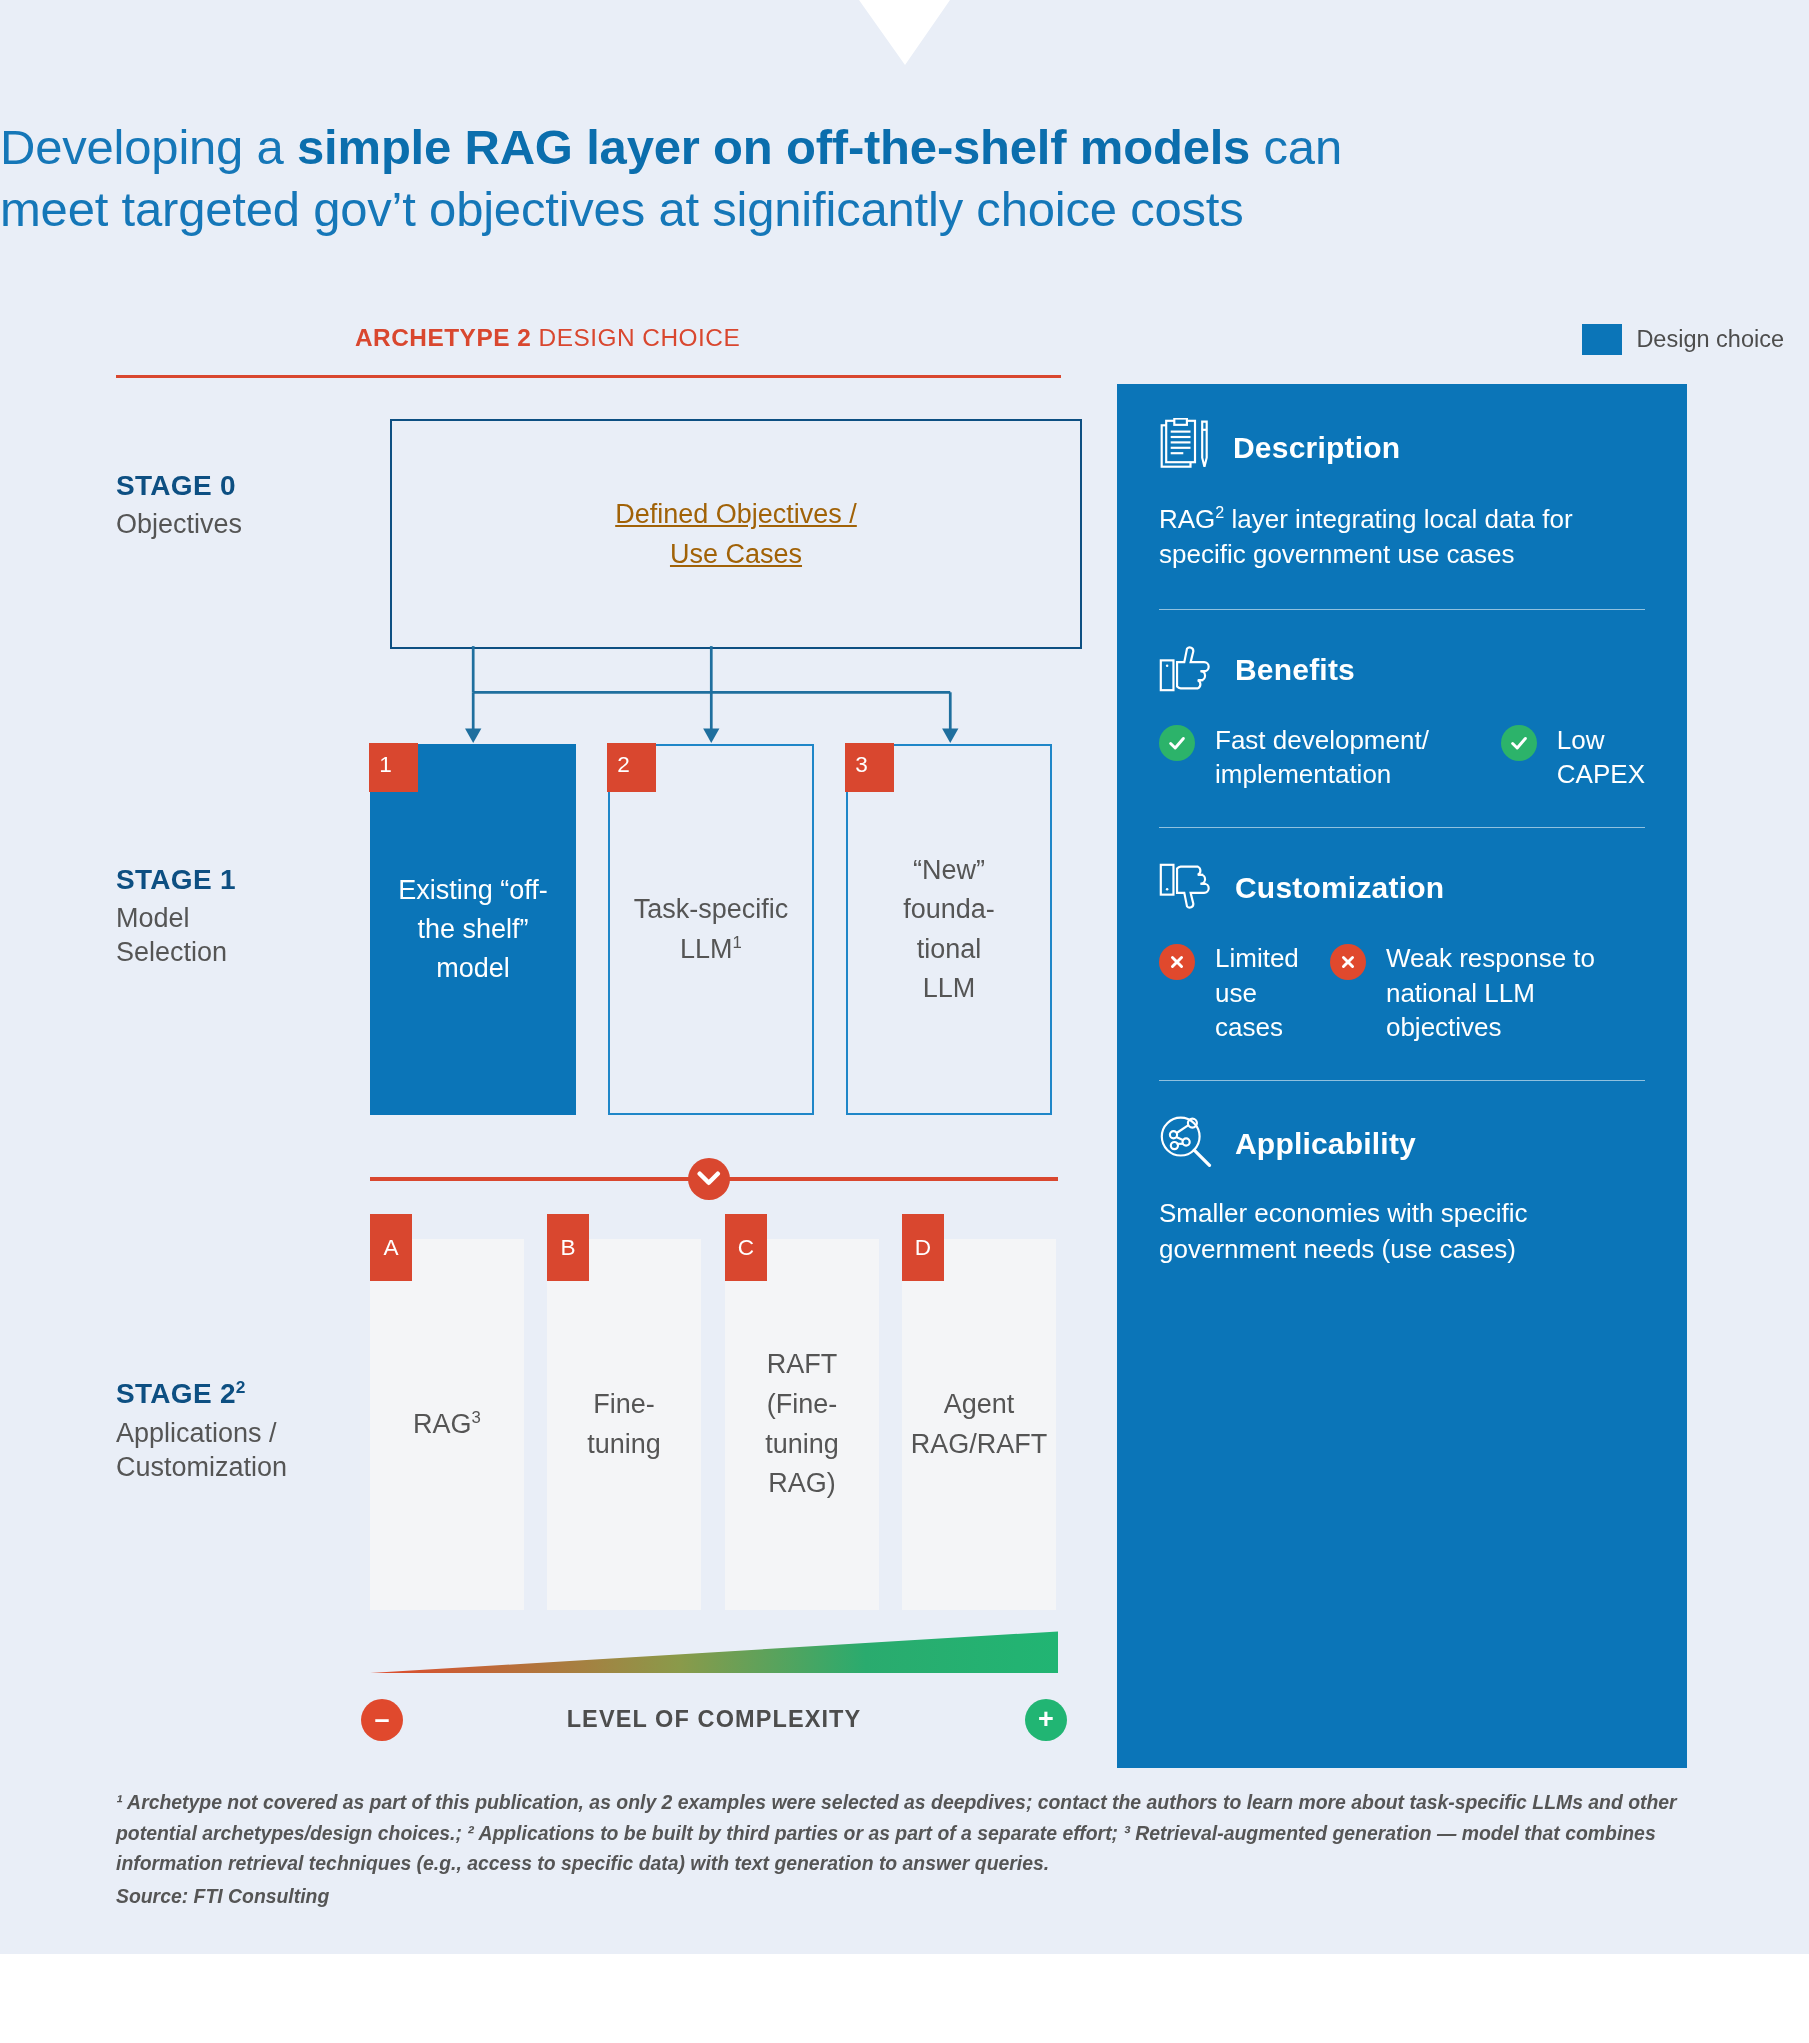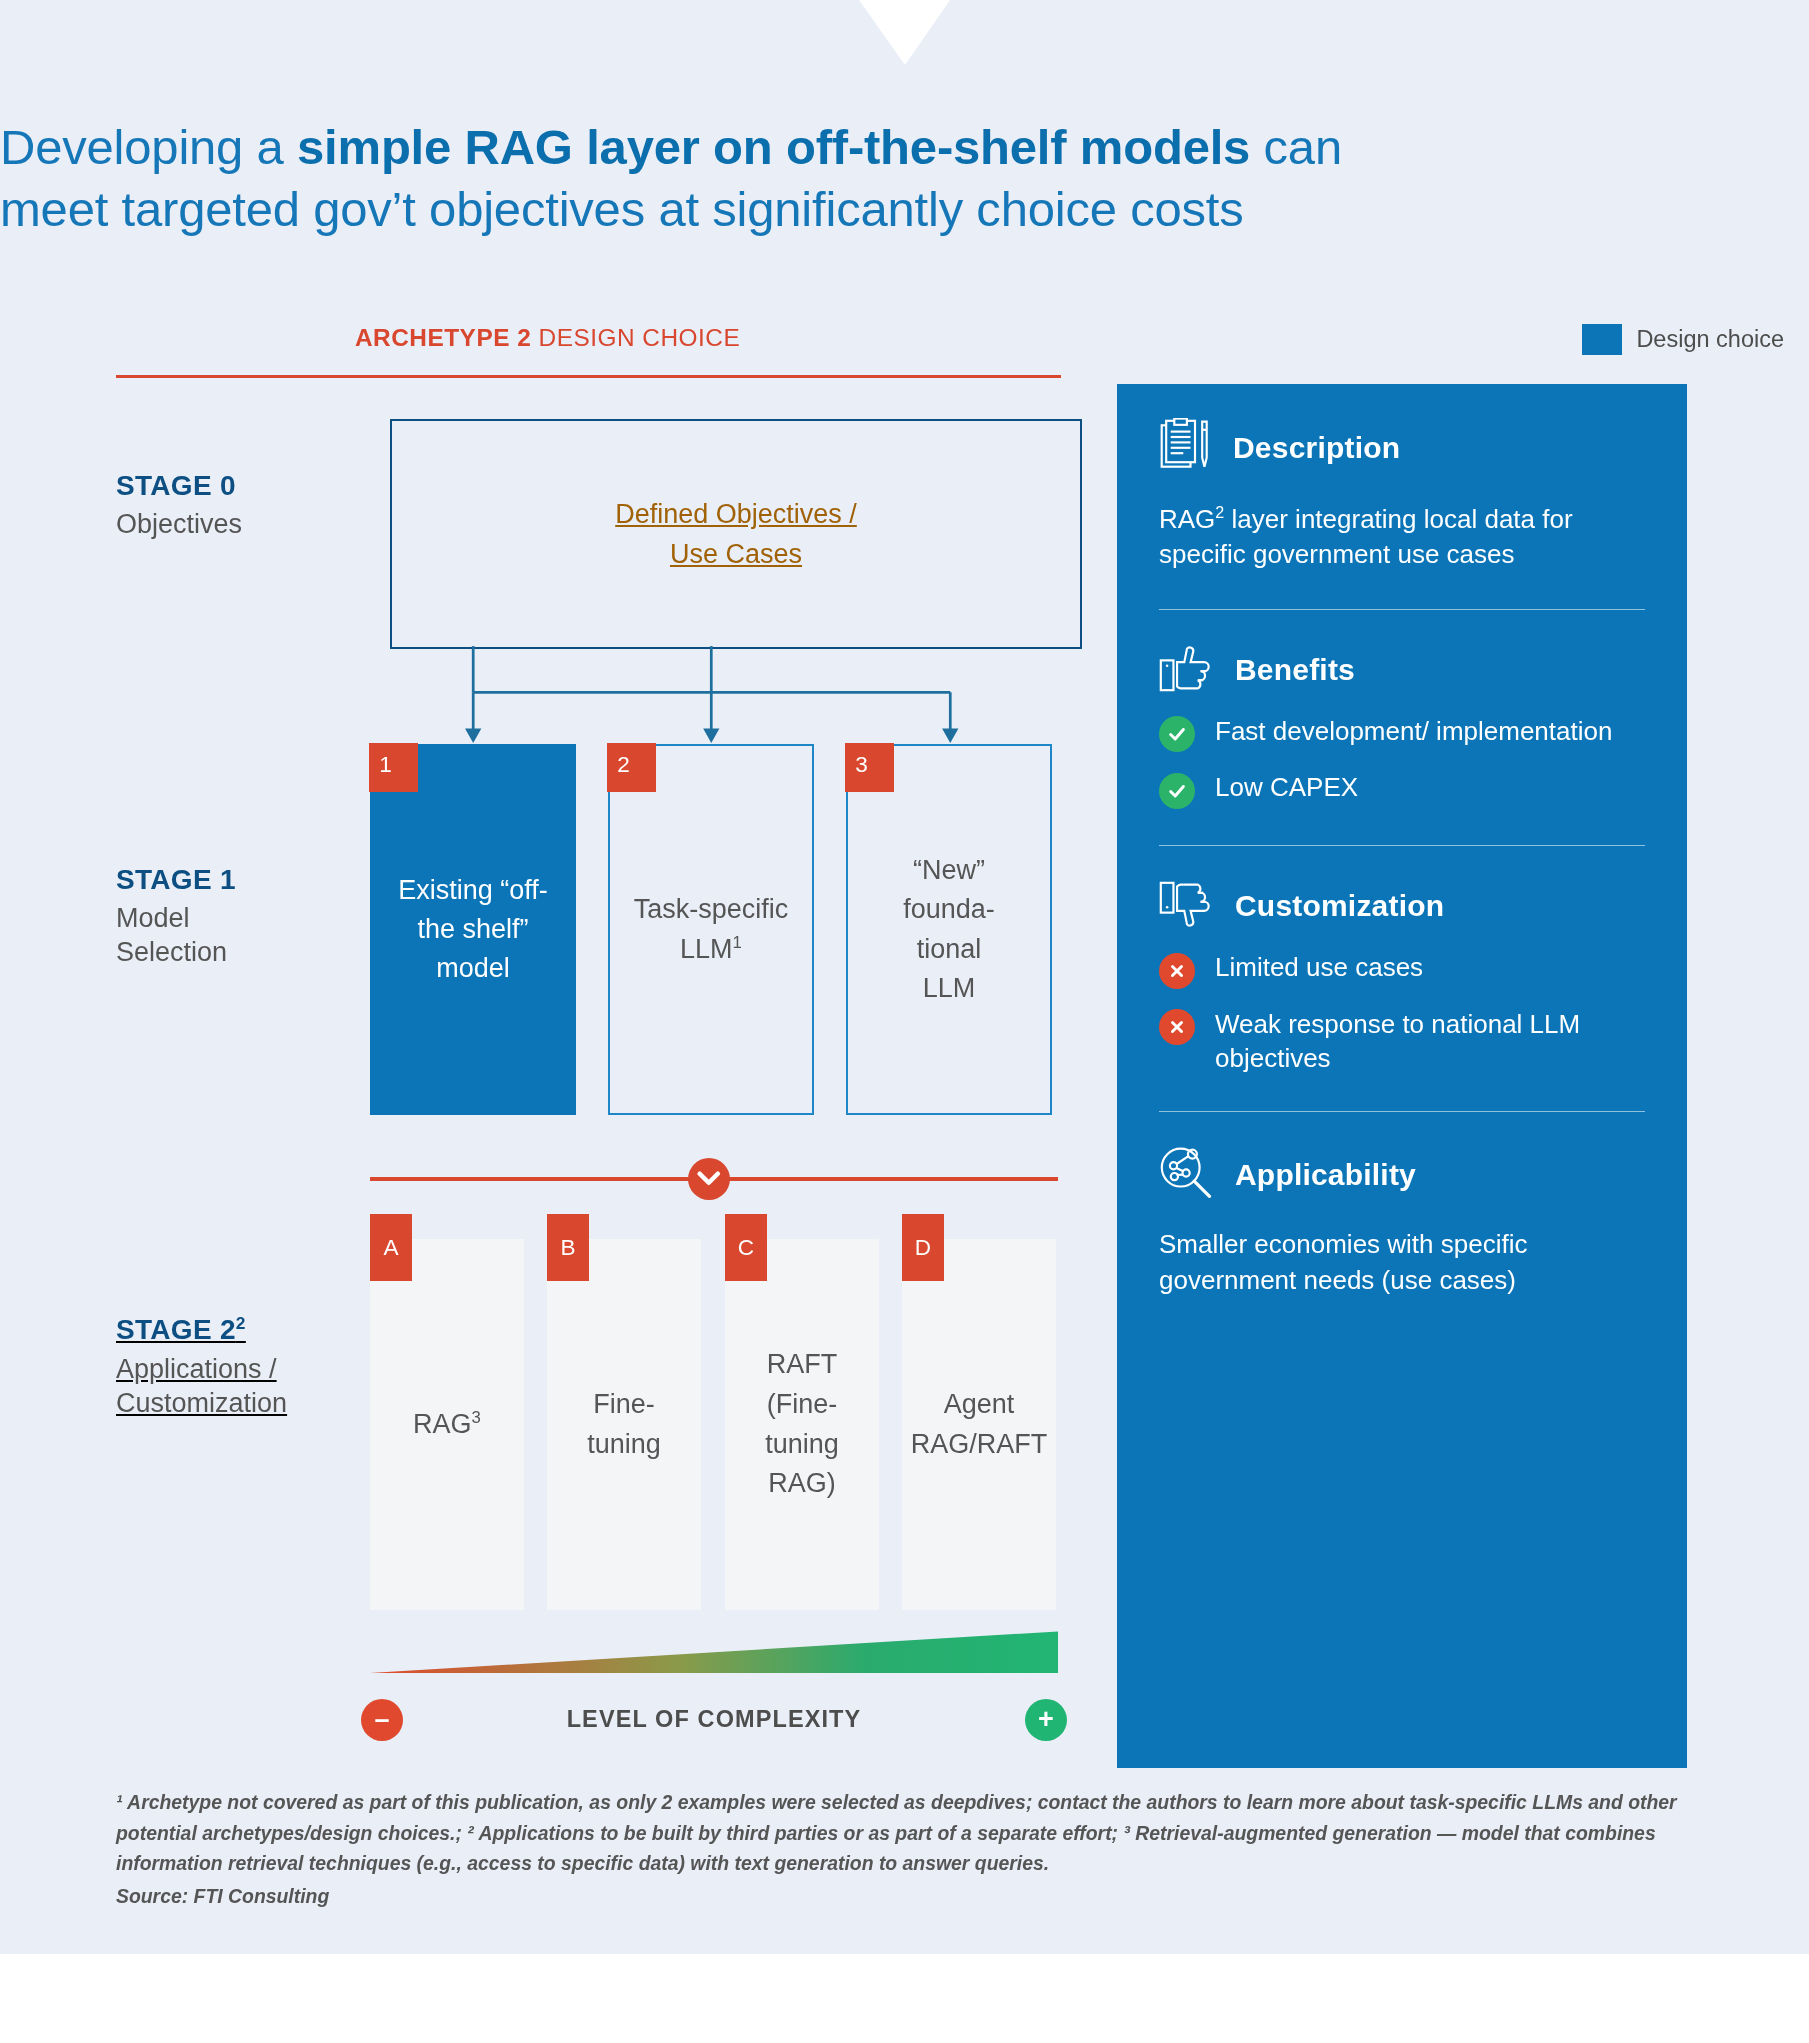--- a/index.html
+++ b/index.html
@@ -63,21 +63,21 @@
   .stage-label { position:absolute; left:116px; width:235px; }
   .stage-label .st-title {
     font-size:28px; font-weight:700; color:#0d4f82; letter-spacing:0.3px;
   }
   .stage-label .st-title sup { font-size:0.62em; }
   .stage-label .st-sub {
     font-size:27px; color:#555555; font-weight:400; line-height:1.26; margin-top:5.4px;
   }
   #stage0-label { top:470px; }
   #stage1-label { top:864px; }
-  #stage2-label { top:1313px;text-decoration:underline; }
+  #stage2-label { top:1377px; }
 
   
   .box-stage0 {
     position:absolute; left:390px; top:419px; width:688px; height:226px;
     border:2.7px solid #0d4f82;
     display:flex; align-items:center; justify-content:center;
     text-align:center;
     color:#a16207; font-size:27px; line-height:1.5;text-decoration:underline;
   }
 
@@ -163,21 +163,21 @@
     color:#ffffff;
   }
   .psec { position:relative; }
   .psec-head { display:flex; align-items:center; gap:20px; }
   .psec-head .ptitle { font-size:30px; font-weight:700; letter-spacing:0.2px; }
   .psec-body {
     font-size:26px; line-height:1.38; margin-top:23.5px; font-weight:400;
   }
   .psec-body sup { font-size:0.62em; }
   .pdiv { height:0.9px; background:#ffffff; opacity:.55; margin:36px 0 34px 0; }
-  .plist { margin-top:18px; display:flex; flex-direction:column; gap:18px; }
+  .plist { margin-top:27px; display:flex; flex-direction:row; gap:18px; }
   .pitem { display:flex; align-items:flex-start; gap:20px; }
   .pbullet {
     flex:0 0 auto; width:36px; height:36px; border-radius:50%;
     display:flex; align-items:center; justify-content:center; margin-top:2.7px;
   }
   .pbullet.ok { background:#2cb36a; }
   .pbullet.no { background:#e0492d; }
   .pitem-text { font-size:26px; line-height:1.32; }
 
   

